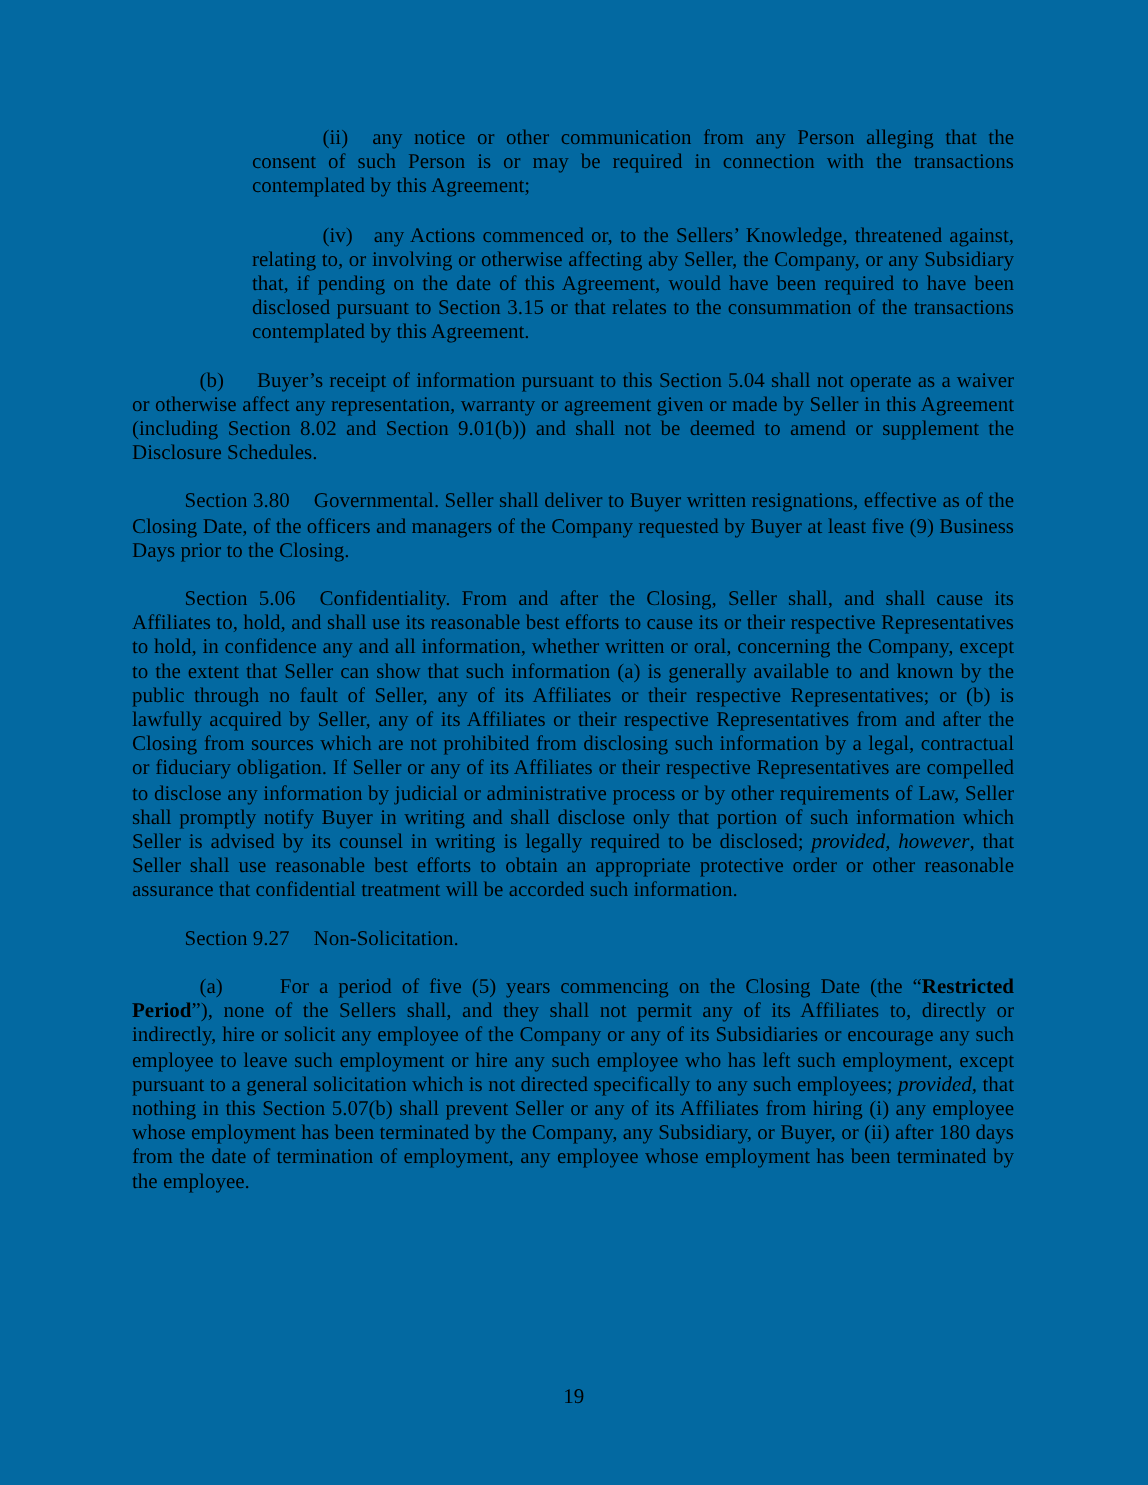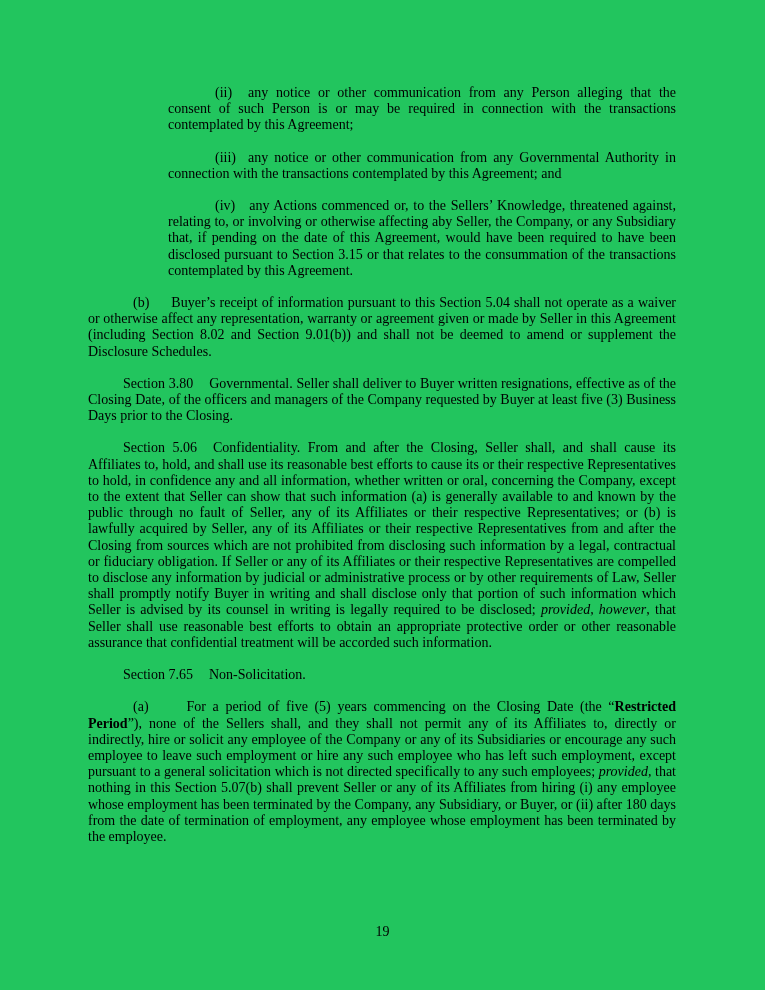--- a/index.html
+++ b/index.html
@@ -4,21 +4,21 @@
 <style>
   html, body {
     margin: 0;
     padding: 0;
     background: #ffffff;
   }
   .page {
     position: relative;
     width: 765px;
     height: 990px;
-    background: #22c55e;
+    background: #0369a1;
     color: #000000;
     font-family: "Liberation Serif", "DejaVu Serif", serif;
     overflow: hidden;
   }
   .doc-body {
     position: absolute;
     top: 85px;
     left: 88px;
     width: 588px;
     font-size: 14px;
@@ -51,22 +51,21 @@
     text-align: center;
     font-size: 14px;
   }
 </style>
 </head>
 <body>
 
 <div class="page">
   <div class="doc-body">
       <p class="para sub"><span>(ii)</span><span class="tab" style="width: 16px;"></span><span>any notice or other communication from any Person alleging that the consent of such Person is or may be required in connection with the transactions contemplated by this Agreement;</span></p>
-      <p class="para sub"><span>(iii)</span><span class="tab" style="width: 12px;"></span><span>any notice or other communication from any Governmental Authority in connection with the transactions contemplated by this Agreement; and</span></p>
       <p class="para sub"><span>(iv)</span><span class="tab" style="width: 14px;"></span><span>any Actions commenced or, to the Sellers’ Knowledge, threatened against, relating to, or involving or otherwise affecting aby Seller, the Company, or any Subsidiary that, if pending on the date of this Agreement, would have been required to have been disclosed pursuant to </span><span class="u">Section 3.15</span><span> or that relates to the consummation of the transactions contemplated by this Agreement.</span></p>
       <p class="para body"><span>(b)</span><span class="tab" style="width: 22px;"></span><span>Buyer’s receipt of information pursuant to this </span><span class="u">Section 5.04</span><span> shall not operate as a waiver or otherwise affect any representation, warranty or agreement given or made by Seller in this Agreement (including </span><span class="u">Section 8.02</span><span> and </span><span class="u">Section 9.01(b)</span><span>) and shall not be deemed to amend or supplement the Disclosure Schedules.</span></p>
-      <p class="para section"><span>Section 3.80</span><span class="tab" style="width: 16px;"></span><span class="u">Governmental</span><span>. Seller shall deliver to Buyer written resignations, effective as of the Closing Date, of the officers and managers of the Company requested by Buyer at least five (3) Business Days prior to the Closing.</span></p>
+      <p class="para section"><span>Section 3.80</span><span class="tab" style="width: 16px;"></span><span class="u">Governmental</span><span>. Seller shall deliver to Buyer written resignations, effective as of the Closing Date, of the officers and managers of the Company requested by Buyer at least five (9) Business Days prior to the Closing.</span></p>
       <p class="para section"><span>Section 5.06</span><span class="tab" style="width: 16px;"></span><span class="u">Confidentiality</span><span>. From and after the Closing, Seller shall, and shall cause its Affiliates to, hold, and shall use its reasonable best efforts to cause its or their respective Representatives to hold, in confidence any and all information, whether written or oral, concerning the Company, except to the extent that Seller can show that such information (a) is generally available to and known by the public through no fault of Seller, any of its Affiliates or their respective Representatives; or (b) is lawfully acquired by Seller, any of its Affiliates or their respective Representatives from and after the Closing from sources which are not prohibited from disclosing such information by a legal, contractual or fiduciary obligation. If Seller or any of its Affiliates or their respective Representatives are compelled to disclose any information by judicial or administrative process or by other requirements of Law, Seller shall promptly notify Buyer in writing and shall disclose only that portion of such information which Seller is advised by its counsel in writing is legally required to be disclosed; </span><span class="i">provided, however</span><span>, that Seller shall use reasonable best efforts to obtain an appropriate protective order or other reasonable assurance that confidential treatment will be accorded such information.</span></p>
-      <p class="para section"><span>Section 7.65</span><span class="tab" style="width: 16px;"></span><span class="u">Non-Solicitation</span><span>.</span></p>
+      <p class="para section"><span>Section 9.27</span><span class="tab" style="width: 16px;"></span><span class="u">Non-Solicitation</span><span>.</span></p>
       <p class="para body"><span>(a)</span><span class="tab" style="width: 38px;"></span><span>For a period of five (5) years commencing on the Closing Date (the “</span><span class="b">Restricted Period</span><span>”), none of the Sellers shall, and they shall not permit any of its Affiliates to, directly or indirectly, hire or solicit any employee of the Company or any of its Subsidiaries or encourage any such employee to leave such employment or hire any such employee who has left such employment, except pursuant to a general solicitation which is not directed specifically to any such employees; </span><span class="i">provided,</span><span> that nothing in this </span><span class="u">Section 5.07(b)</span><span> shall prevent Seller or any of its Affiliates from hiring (i) any employee whose employment has been terminated by the Company, any Subsidiary, or Buyer, or (ii) after 180 days from the date of termination of employment, any employee whose employment has been terminated by the employee.</span></p>
     </div>
   <div class="footer">19</div>
 </div>
 
 </body></html>

